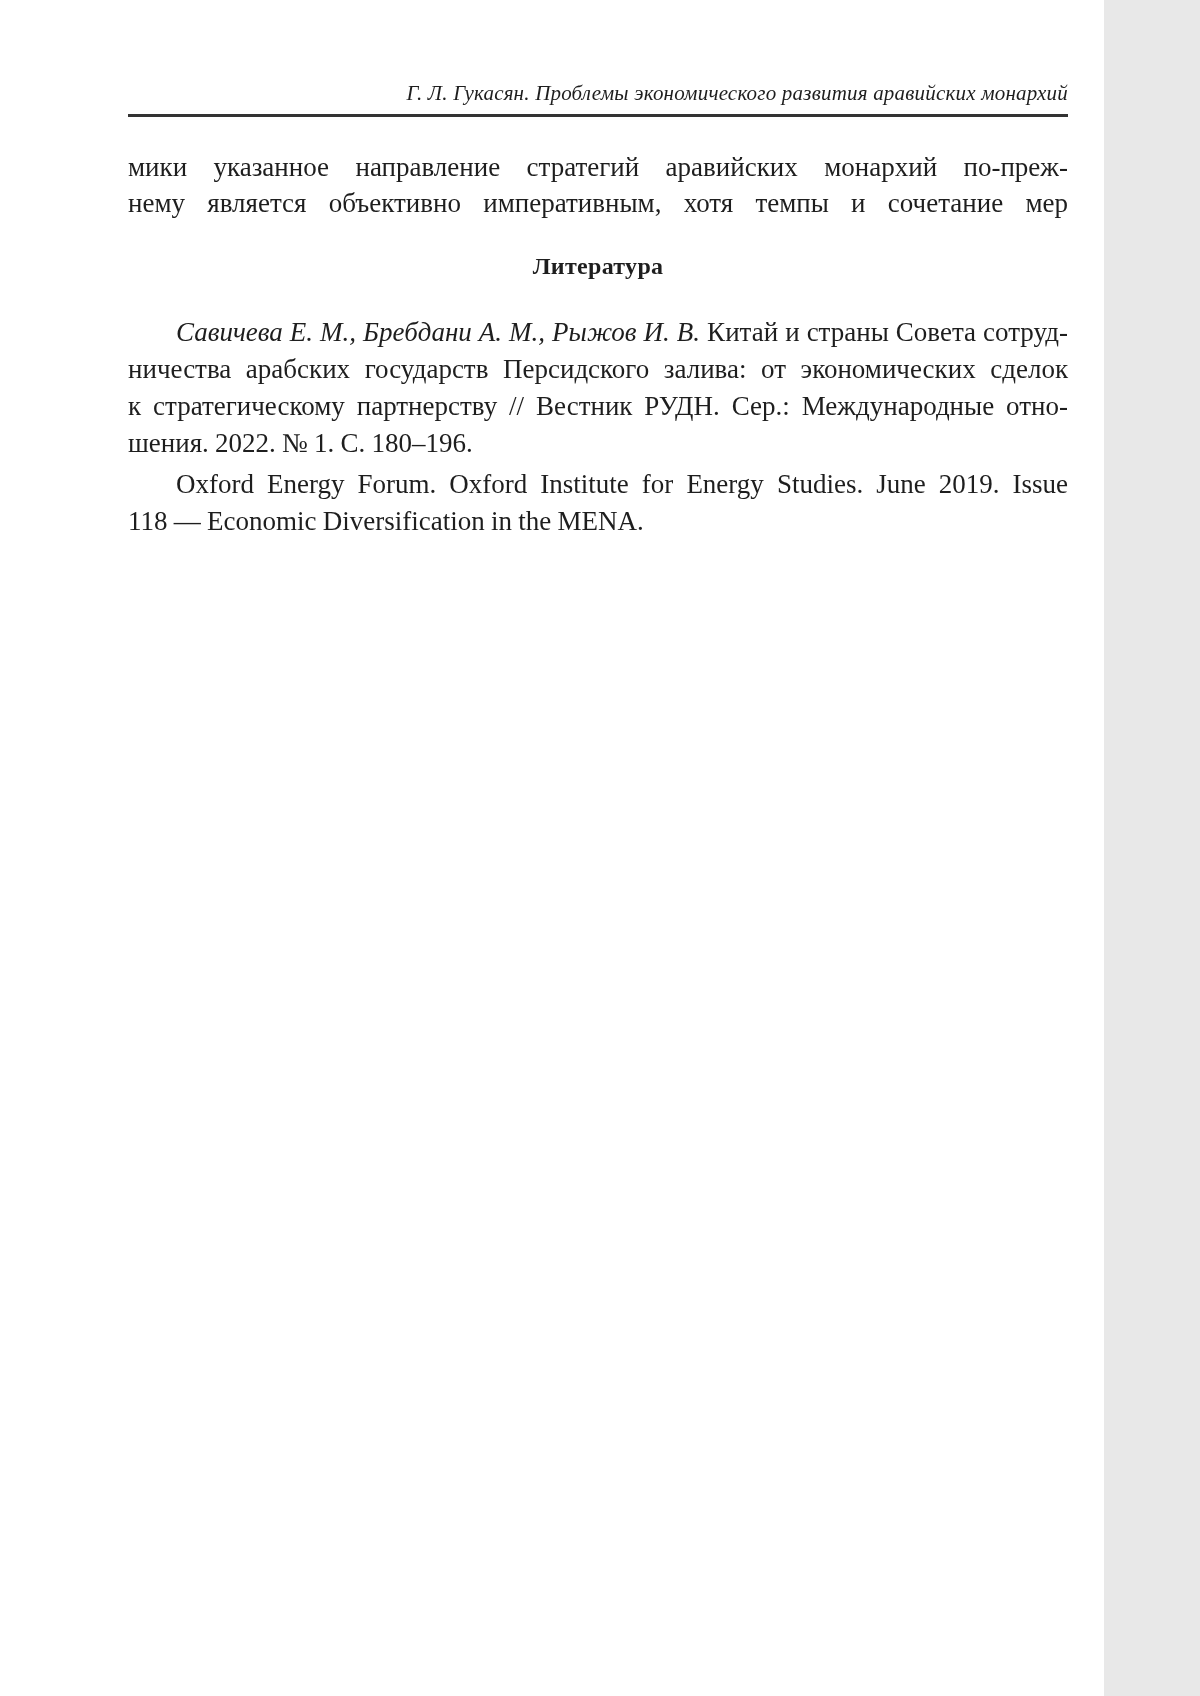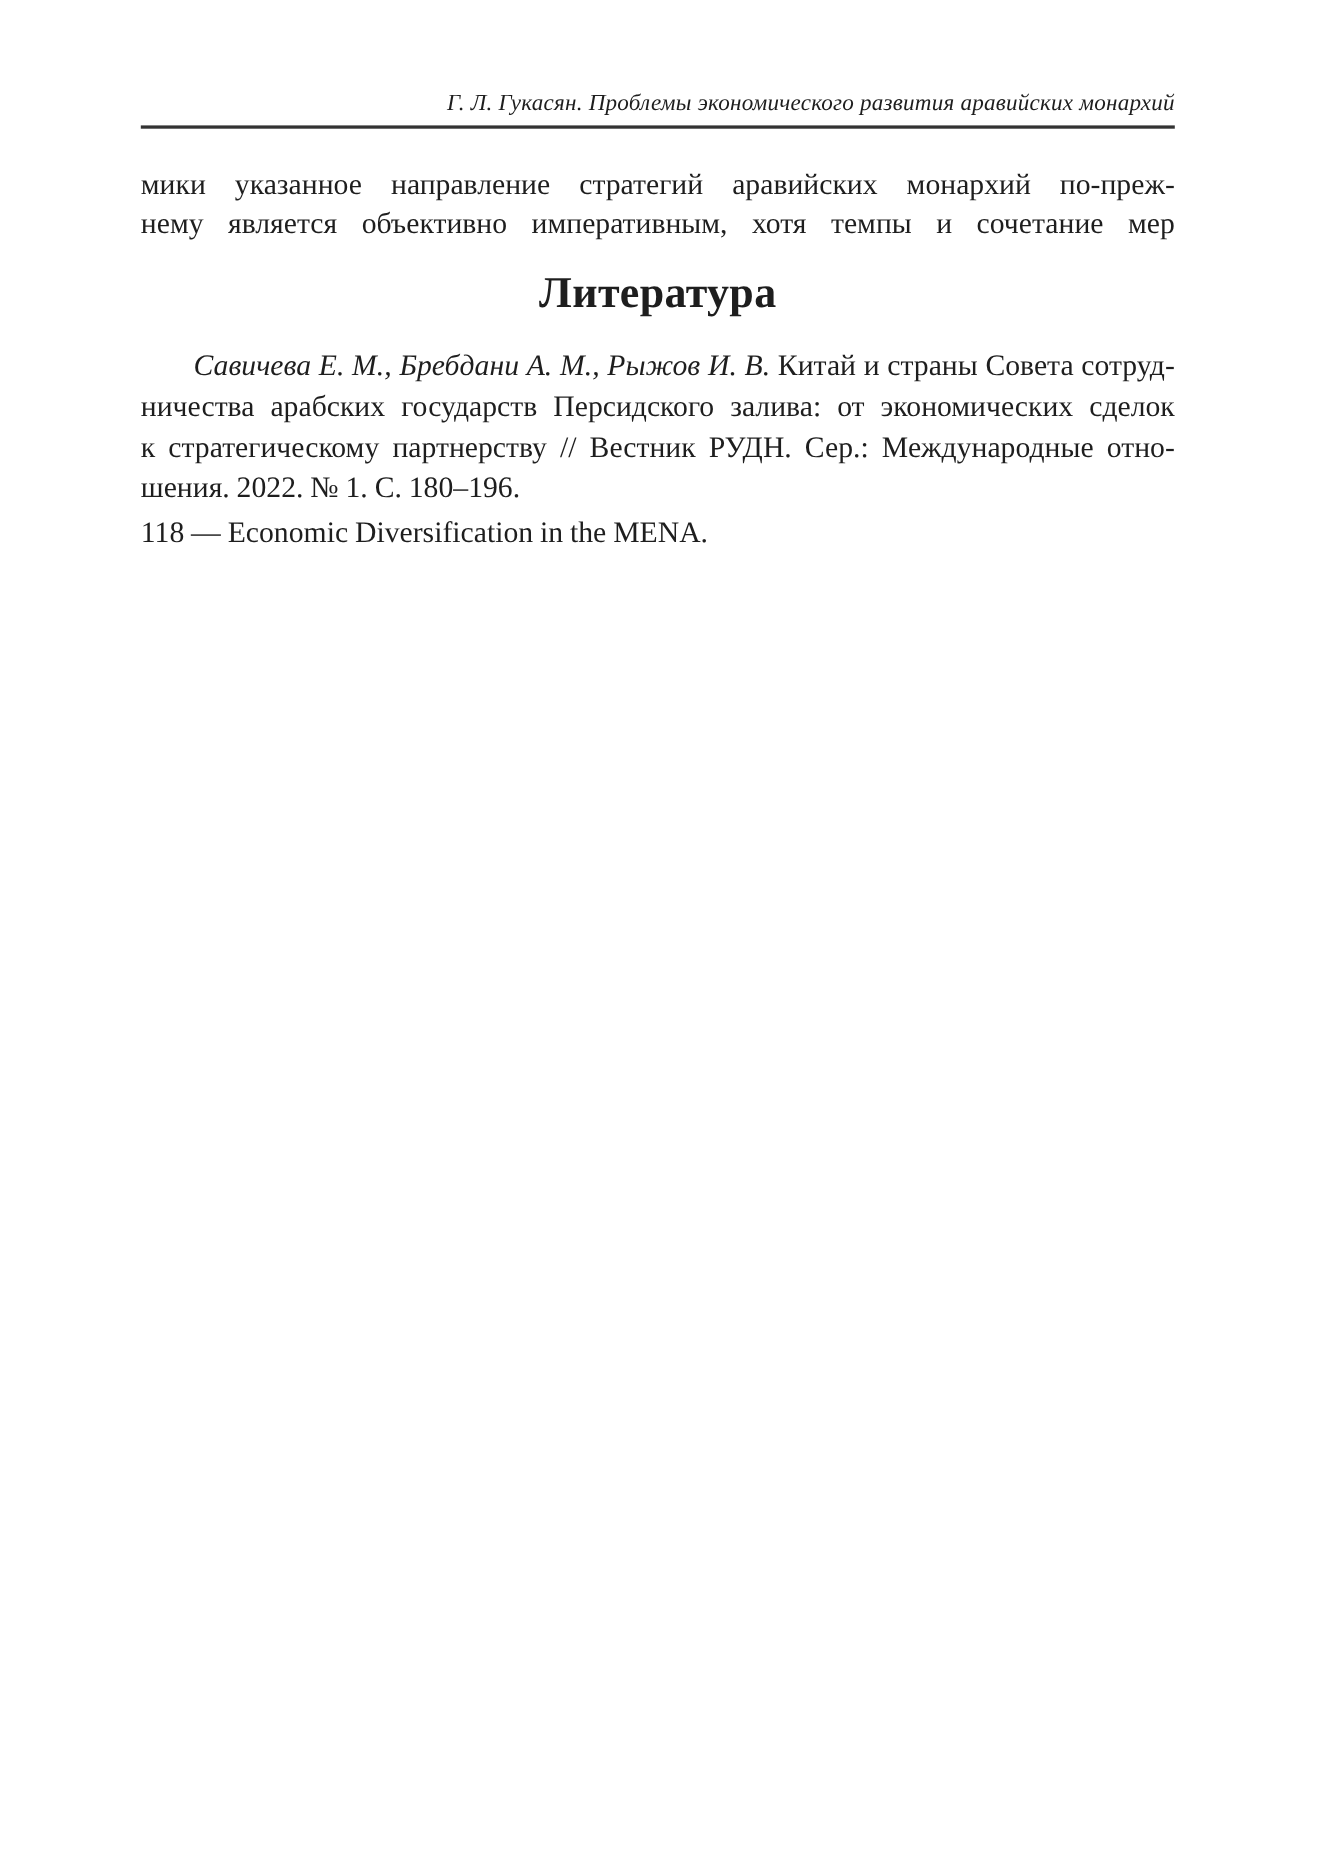--- a/index.html
+++ b/index.html
@@ -9,21 +9,21 @@
   }
   * { box-sizing: border-box; }
   html, body { margin: 0; padding: 0; }
   body {
     width: 1200px;
     height: 1696px;
     background: #e8e8e8;
   }
   .page {
     position: relative;
-    width: 1200px;
+    width: 1104px;
     height: 1696px;
     background: var(--background);
     color: var(--text);
     font-family: "Liberation Serif", "DejaVu Serif", serif;
     overflow: hidden;
     padding-left: 24px;
   }
   .content {
     position: absolute;
     left: 128px;
@@ -57,21 +57,21 @@
   }
   .reference .jline { line-height: 37px; }
   .jline.final {
     text-align-last: left;
   }
   .jline.indent {
     text-indent: 48px;
   }
   .ref-heading {
     margin: 25px 0 0 0;
-    font-size: 40px;
+    font-size: 24px;
     line-height: 40px;
     font-weight: bold;
     text-align: center;
     letter-spacing: 0.3px;
   }
   .reference {
     margin: 28px 0 0 0;
   }
   .reference + .reference {
     margin-top: 4px;
@@ -100,17 +100,18 @@
     <h2 class="ref-heading">Литература</h2>
 
     <p class="reference">
       <span class="jline indent"><span class="authors">Савичева Е. М., Бребдани А. М., Рыжов И. В.</span><span> Китай и страны Совета сотруд-</span></span>
       <span class="jline">ничества арабских государств Персидского залива: от экономических сделок</span>
       <span class="jline">к стратегическому партнерству // Вестник РУДН. Сер.: Международные отно-</span>
       <span class="jline final">шения. 2022. № 1. С. 180–196.</span>
     </p>
 
     <p class="reference">
+      <span class="jline indent">Oxford Energy Forum. Oxford Institute for Energy Studies. June 2019. Issue</span>
       <span class="jline final">118 — Economic Diversification in the MENA.</span>
     </p>
 
   </div>
 </div>
 
 </body></html>

